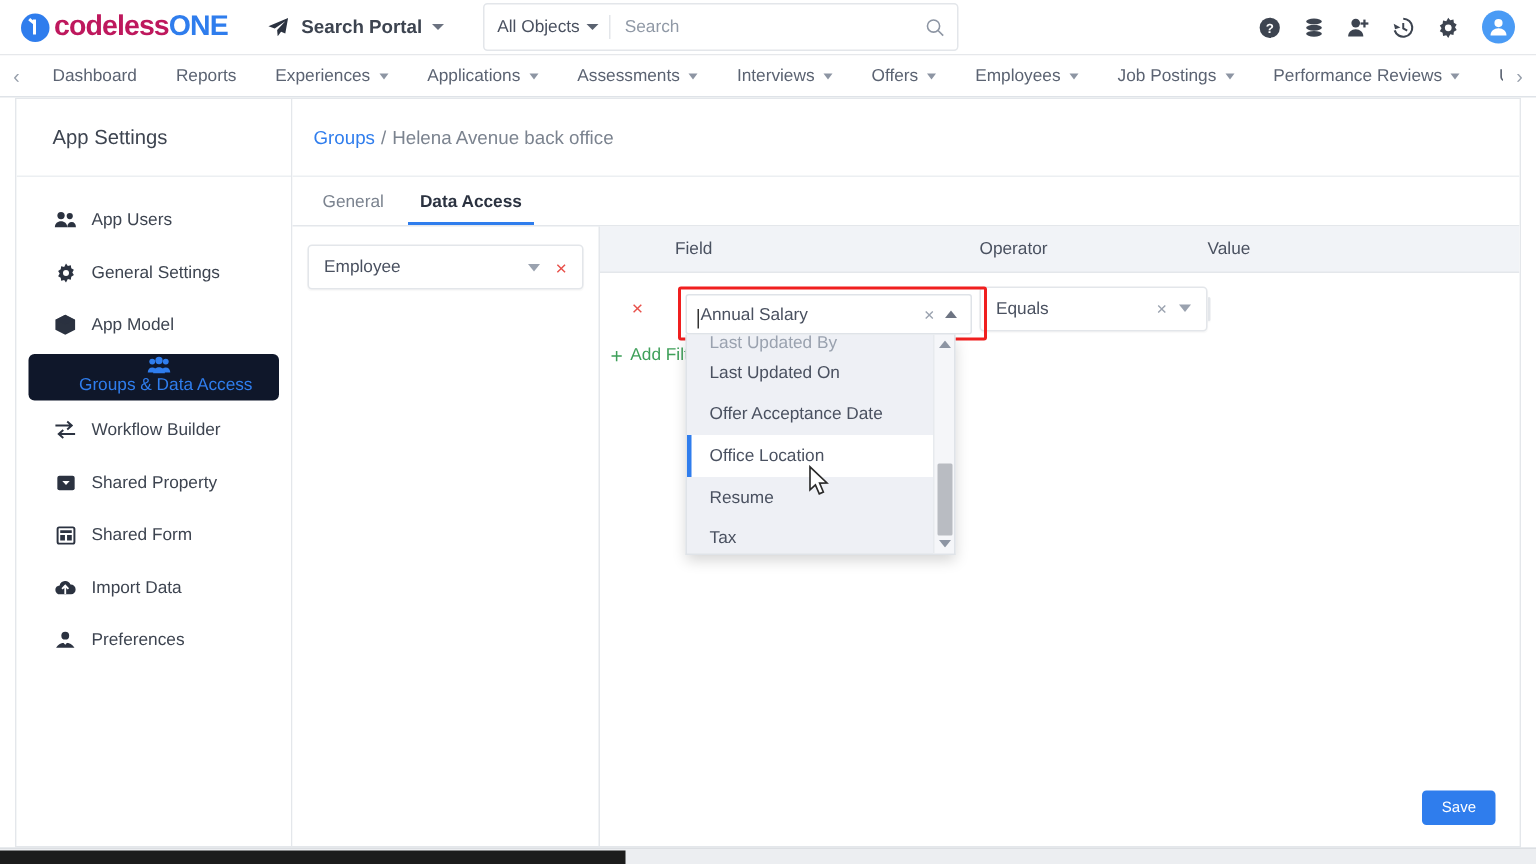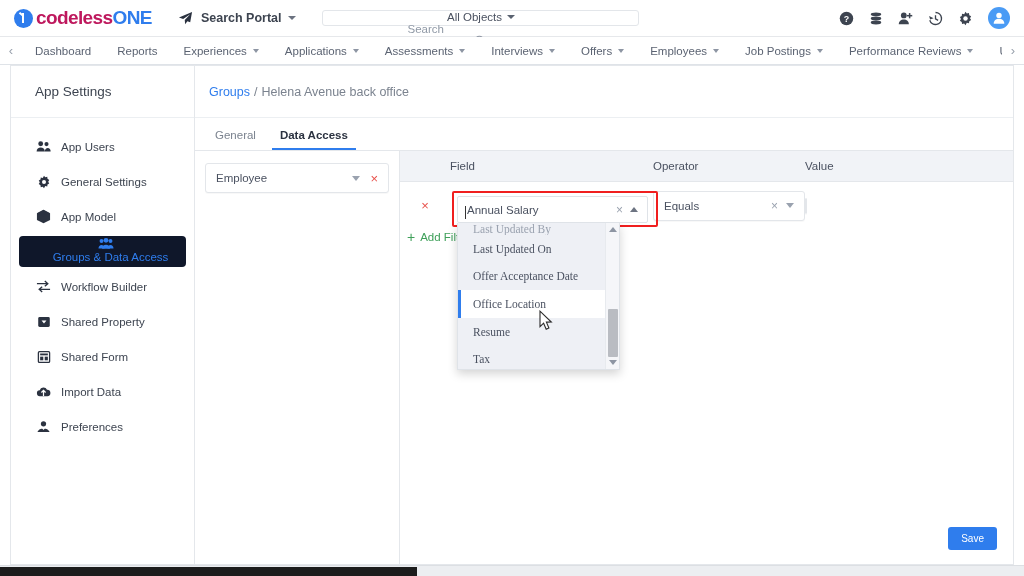--- a/index.html
+++ b/index.html
@@ -39,23 +39,23 @@
   .portal-wrap { display: flex; align-items: center; margin-left: 26px; }
   .portal-icon { margin-right: 8px; display:flex; }
   .portal-label { font-size: 12.5px; font-weight: bold; color: #3d4450; }
   .portal-caret {
     margin-left: 6px; width: 0; height: 0;
     border-left: 4px solid transparent; border-right: 4px solid transparent;
     border-top: 4px solid #6b7280;
   }
 
   .searchbox {
-    margin-left: 26px; width: 317px; height: 16px;
+    margin-left: 26px; width: 317px; height: 32px;
     border: 1px solid #e3e6ea; border-radius: 3px;
-    display: flex; align-items: center; background: #fff; flex-direction: column;
+    display: flex; align-items: center; background: #fff;
   }
   .search-scope {
     font-size: 11.5px; color: #4a5160; padding: 0 7px 0 9px;
     display: flex; align-items: center; white-space: nowrap;
   }
   .search-scope .caret {
     margin-left: 5px; width: 0; height: 0;
     border-left: 4px solid transparent; border-right: 4px solid transparent;
     border-top: 4px solid #5a6270;
   }
@@ -231,24 +231,24 @@
     content:""; position:absolute; left:7px; top:2px; width:1px; height:13px;
     background:#333;
   }
   .dd-search .clr { color: #9aa2af; font-size: 12px; padding: 0 7px; cursor:pointer; }
   .dd-search .car-up {
     width:0;height:0;margin-right:9px;
     border-left:4px solid transparent;border-right:4px solid transparent;
     border-bottom:5px solid #6d7482;
   }
   .dd-list {
-    position: absolute; left: 0; top: 27px; width: 163px; height: 147px;
+    position: absolute; left: 0; top: 27px; width: 180px; height: 147px;
     background: #eef0f5; border: 1px solid #dfe3e8; border-top: none;
     box-shadow: 0 4px 9px rgba(0,0,0,0.17);
-    overflow: hidden; display: flex; font-family: Liberation Serif, serif;
+    overflow: hidden; display: flex;
   }
   .dd-items { flex: 1; position: relative; overflow: hidden; }
   .dd-item {
     height: 27.6px; display: flex; align-items: center; padding-left: 12px;
     font-size: 11.5px; color: #4a5160; cursor: pointer;
     border-left: 3px solid transparent;
   }
   .dd-item.clipped { color: #9aa2af; height: 12px; overflow: hidden; align-items: flex-end; }
   .dd-item.selected { background: #ffffff; border-left-color: #2f7ded; }
   .dd-scroll {

